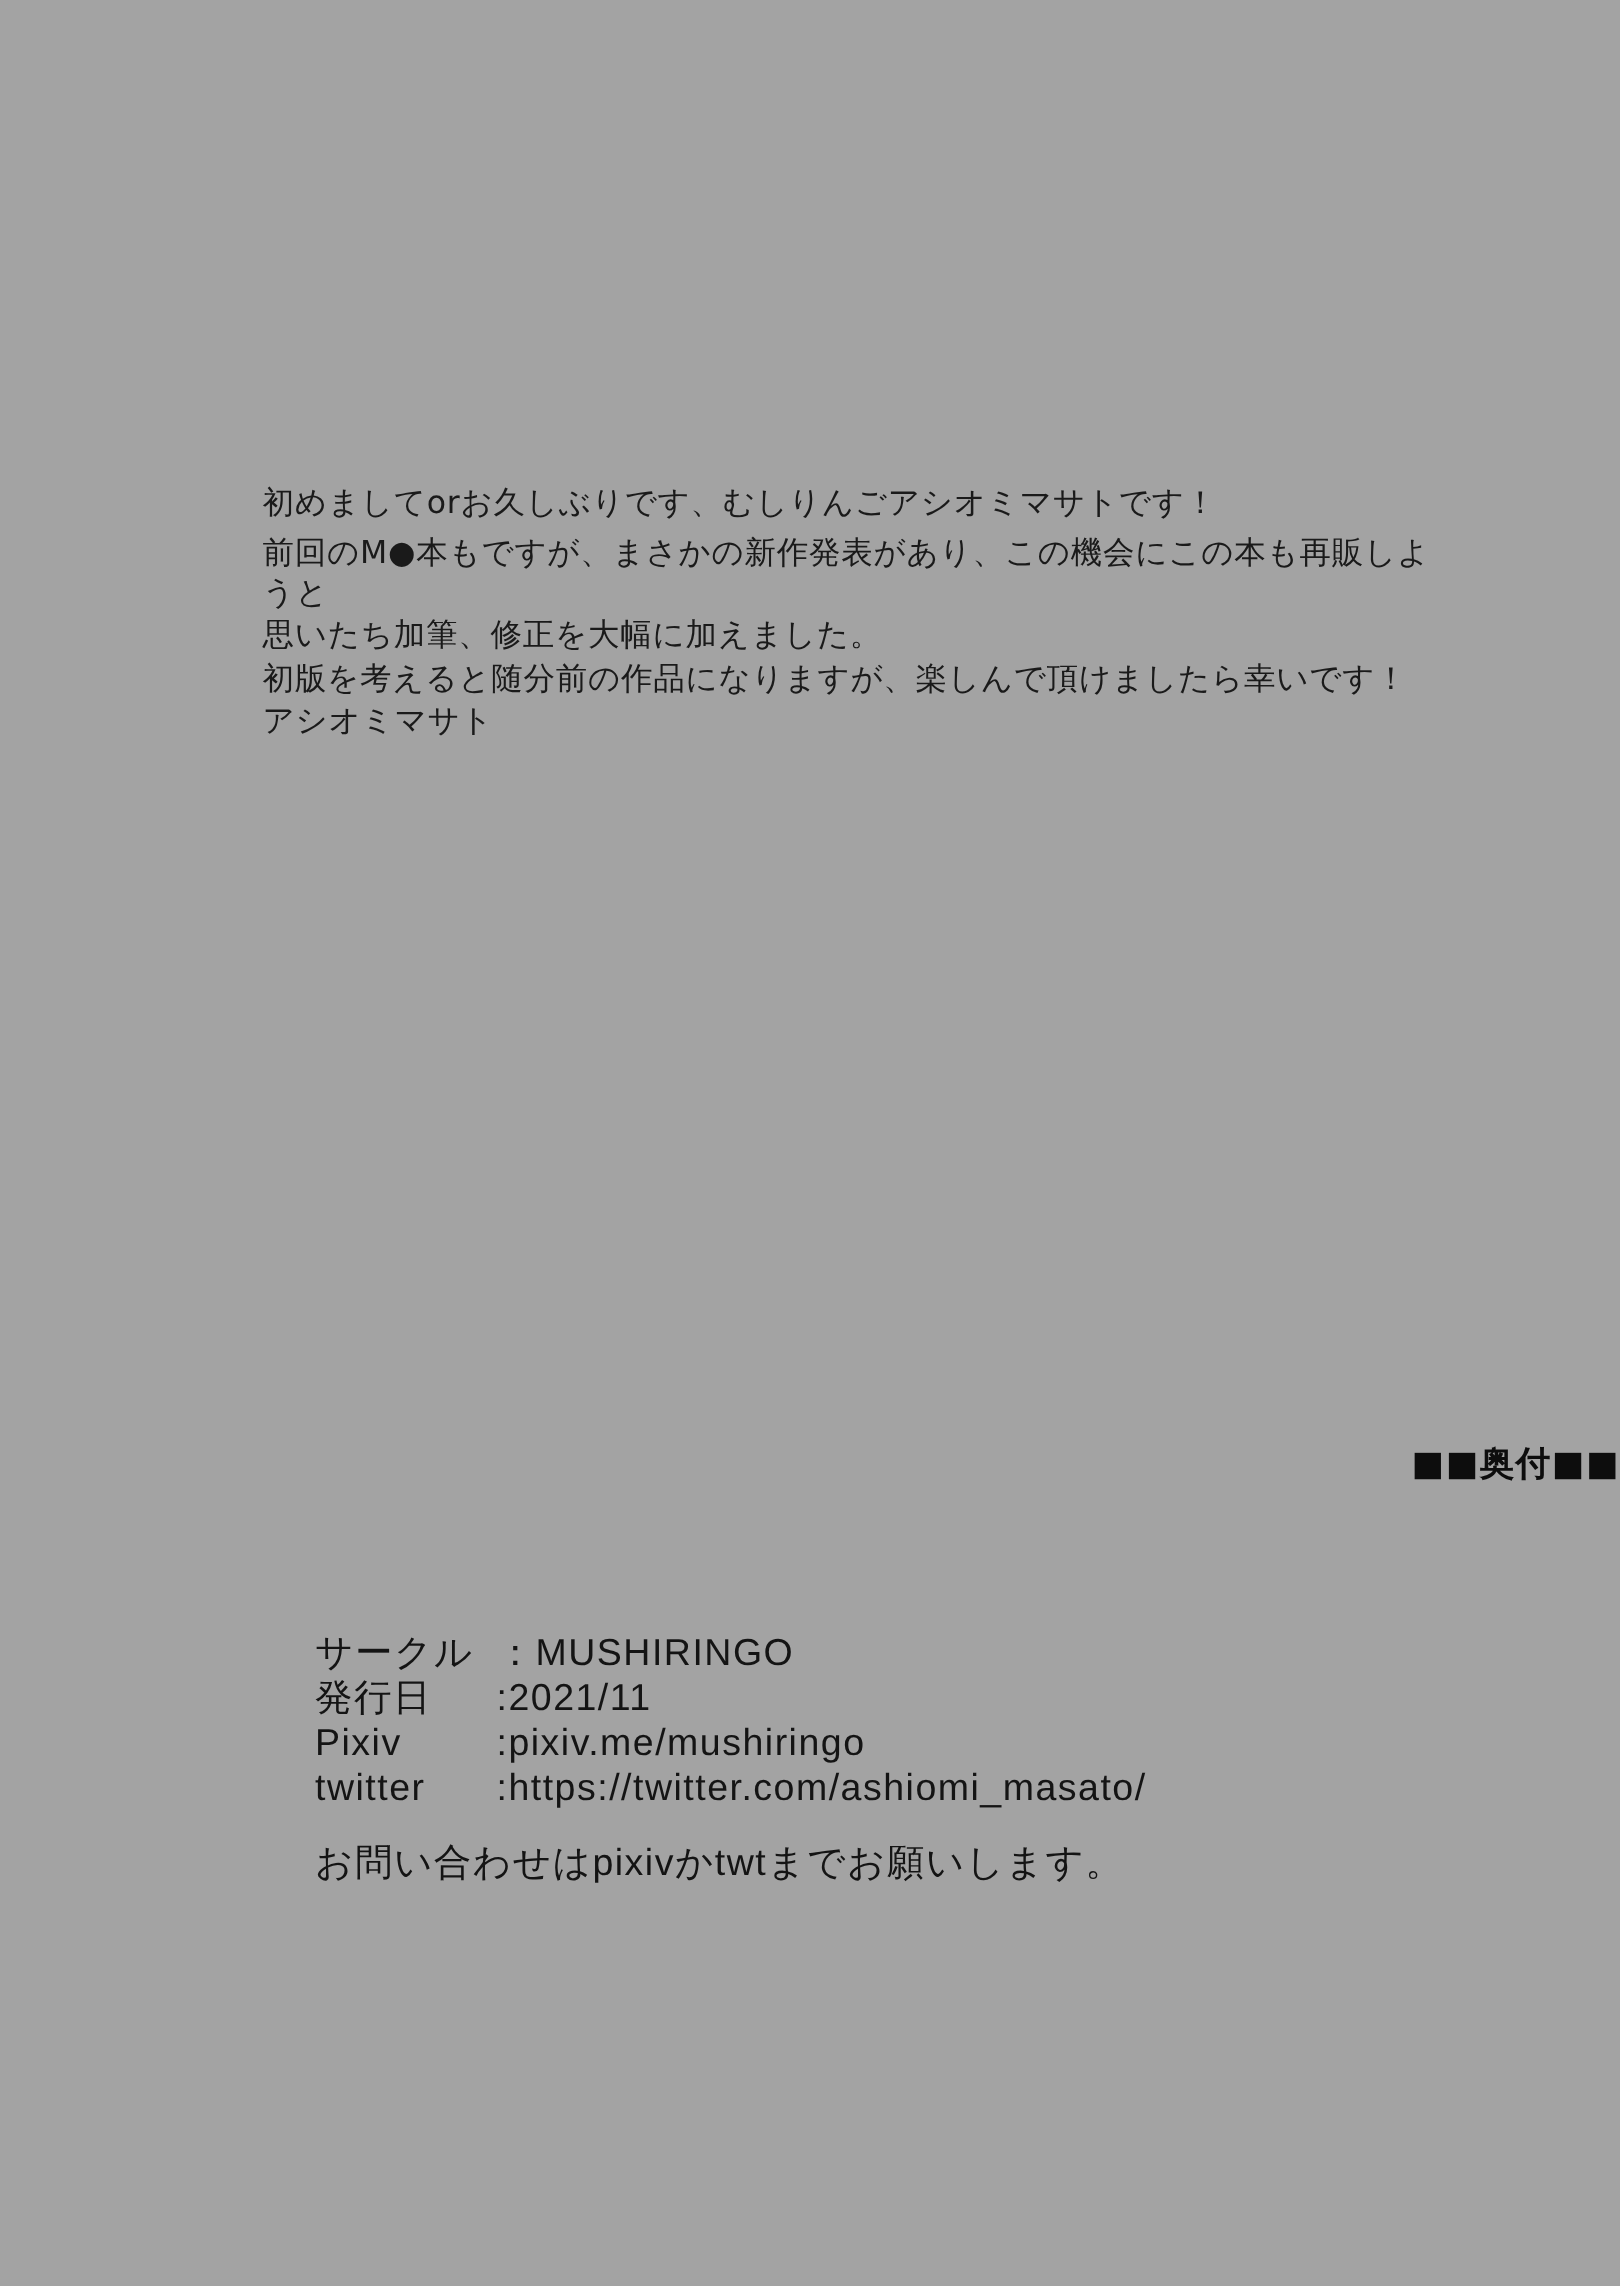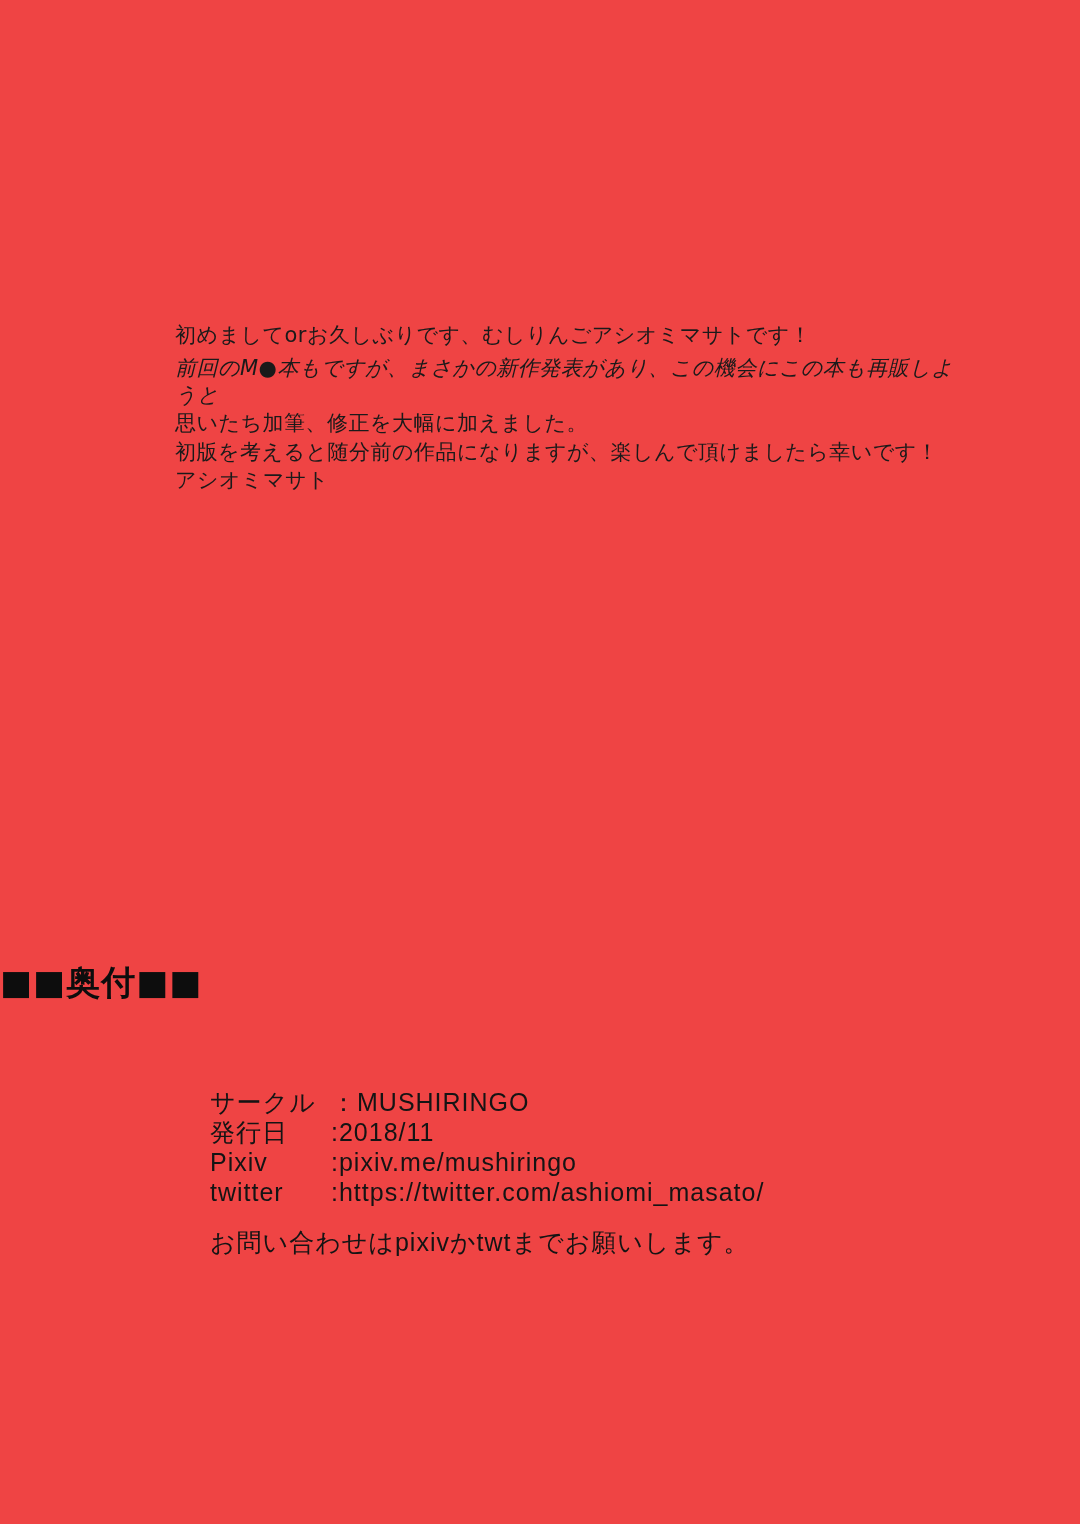--- a/index.html
+++ b/index.html
@@ -5,50 +5,50 @@
   html, body {
     margin: 0;
     padding: 0;
     background: #e8e8e8;
   }
   .page {
     position: relative;
     width: 1080px;
     height: 1524px;
     margin: 0 auto;
-    background: #ef4444;
+    background: #a3a3a3;
     color: #161616;
     overflow: hidden;
     font-family: "DejaVu Sans", sans-serif;
   }
 
   
   .afterword {
     position: absolute;
     left: 175px;
     top: 322px;
     width: 800px;
     font-size: 21px;
     line-height: 27.5px;
     letter-spacing: 0.5px;
     color: #1a1a1a;
   }
   .afterword p { margin: 0; }
-  .afterword .para2 { margin-top: 5px; font-style: italic; }
+  .afterword .para2 { margin-top: 5px; }
   .afterword .para3 { margin-top: 2px; }
   .afterword .signature { }
 
   
   .colophon-heading {
     position: absolute;
     left: 0;
     right: 0;
     top: 960px;
-    text-align: left;
-    font-size: 34px;
+    text-align: right;
+    font-size: 23px;
     font-weight: bold;
     letter-spacing: 1px;
     color: #0d0d0d;
   }
 
   
   .colophon {
     position: absolute;
     left: 210px;
     top: 1087px;
@@ -90,21 +90,21 @@
     <div class="crow">
       <span class="clabel">サークル</span>
         <span class="csep">：</span>
         <span class="cvalue">MUSHIRINGO</span>
     </div>
 
 
     <div class="crow">
       <span class="clabel">発行日</span>
         <span class="csep">:</span>
-        <span class="cvalue">2018/11</span>
+        <span class="cvalue">2021/11</span>
     </div>
 
     <div class="crow">
       <span class="clabel">Pixiv</span>
         <span class="csep">:</span>
         <span class="cvalue">pixiv.me/mushiringo</span>
     </div>
 
     <div class="crow">
       <span class="clabel">twitter</span>

